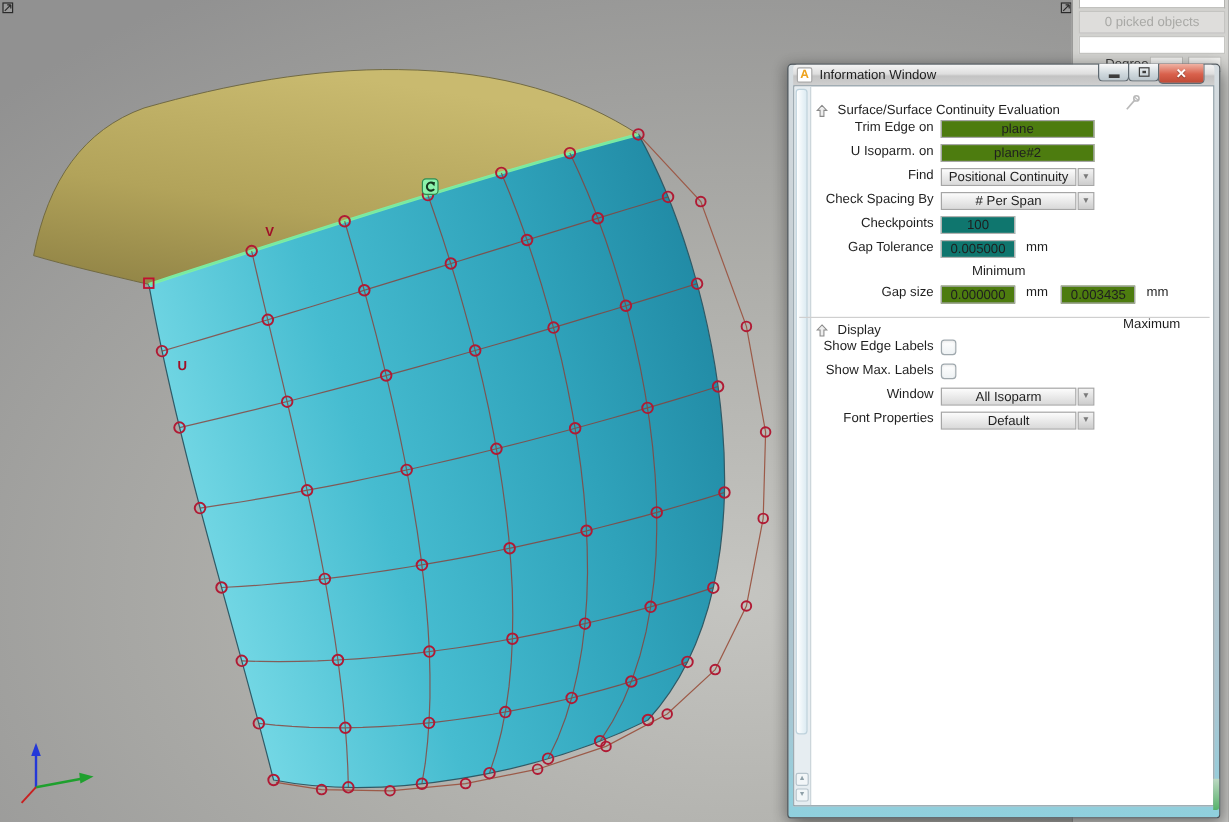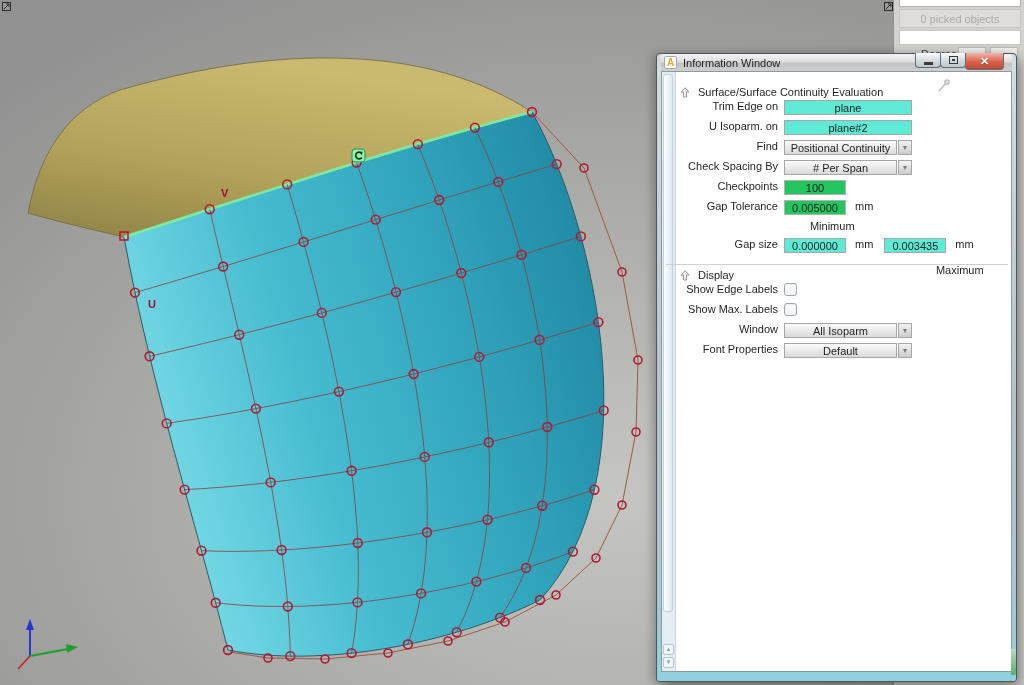--- a/index.html
+++ b/index.html
@@ -62,23 +62,23 @@
 
   
   .form{position:absolute;left:16px;right:3px;top:0;font-size:11px;color:#1f1f1f;}
   .sec-head{display:flex;align-items:center;height:16px;margin-top:12px;}
   .sec-head .arrow{width:10px;height:11px;margin-left:2px;flex:0 0 auto;}
   .sec-head .sec-title{margin-left:8px;}
   .pin{position:absolute;left:258px;top:6px;width:16px;height:16px;}
   .row{display:flex;height:20px;}
   .row .lbl{width:100px;text-align:right;flex:0 0 auto;}
   .f{margin-left:6px;}
-  input.txt{width:128px;height:15px;border:1px solid #a6a6a6;background:#5eead4;text-align:center;
+  input.txt{width:128px;height:15px;border:1px solid #a6a6a6;background:#4d7c0f;text-align:center;
     font-size:11px;font-family:"Liberation Sans",sans-serif;padding:0;color:#1f1f1f;}
-  input.txt.ro{width:62px;background:#22c55e;border-color:#b2b2b0;}
+  input.txt.ro{width:62px;background:#0f766e;border-color:#b2b2b0;}
   input.txt.mini{width:62px;}
   .dd{width:113px;height:15px;line-height:14px;text-align:center;border:1px solid #a6a6a6;
     background:linear-gradient(180deg,#fcfcfc,#d9d9d9);}
   .dd-btn{width:14px;height:15px;margin-left:1px;border:1px solid #a6a6a6;color:#7a7a7a;font-size:7px;
     background:linear-gradient(180deg,#f3f3f3,#cdcdcd);display:flex;align-items:center;justify-content:center;}
   .unit{margin-left:9px;}
   .unit2{margin-left:11px;}
   .hdr-min{width:128px;margin-left:6px;text-align:center;}
   .hdr-max{width:128px;margin-left:31px;text-align:center;margin-top:44px;}
   .checkbox{width:13px;height:13px;margin-left:6px;border:1px solid #9fa8ad;border-radius:3px;

